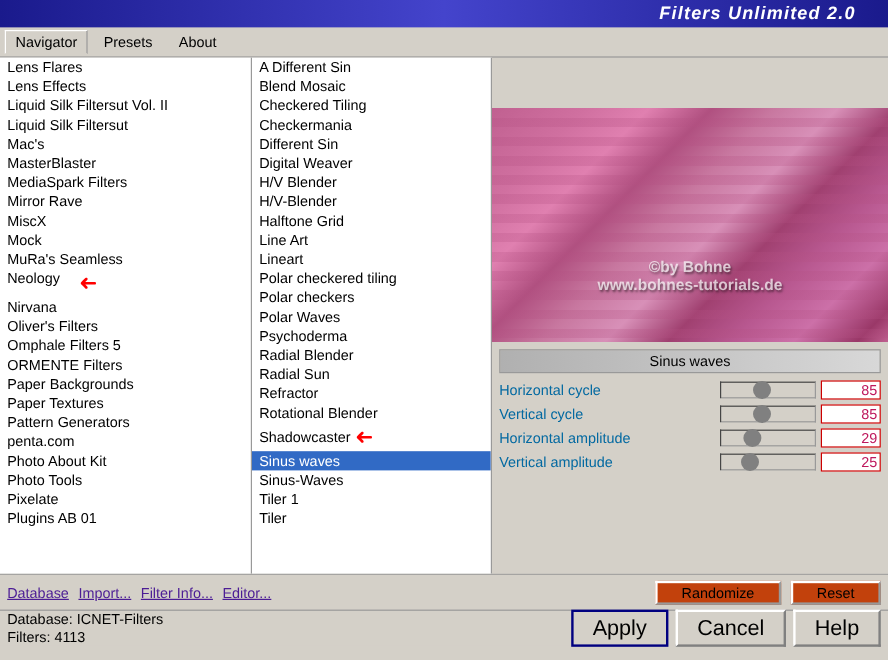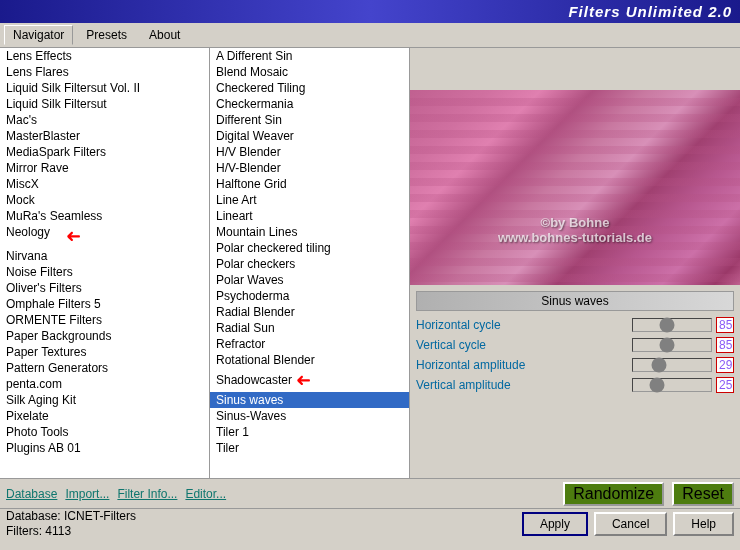--- a/index.html
+++ b/index.html
@@ -14,21 +14,21 @@
     }
 
     
     .title-bar {
       background: linear-gradient(to right, #1a1a8c, #4444cc, #1a1a8c);
       color: #fff;
       font-style: italic;
       font-weight: bold;
       font-size: 15px;
       text-align: right;
-      padding: 3px 8px;
+      padding: 3px 27px;
       letter-spacing: 1px;
     }
 
     
     .menu-bar {
       background: #d4d0c8;
       border-bottom: 1px solid #999;
       display: flex;
       align-items: center;
       padding: 2px 4px;
@@ -168,55 +168,55 @@
     .param-slider {
       width: 80px;
       height: 14px;
       background: #d4d0c8;
       border: 1px inset #999;
       appearance: none;
       cursor: pointer;
     }
 
     .param-value {
-      width: 18px;
+      width: 50px;
       text-align: right;
       font-size: 12px;
-      color: #8b5cf6;
+      color: #be185d;
       border: 1px solid #cc0000;
       background: #fff;
       padding: 0 2px;
     }
 
     
     .bottom-toolbar {
       height: 30px;
       background: #d4d0c8;
       border-top: 1px solid #999;
       display: flex;
       align-items: center;
       padding: 2px 6px;
       gap: 8px;
     }
 
     .toolbar-link {
-      color: #0f766e;
+      color: #4c1d95;
       text-decoration: underline;
       cursor: pointer;
       font-size: 12px;
     }
 
     .toolbar-spacer {
       flex: 1;
     }
 
     .toolbar-btn {
-      padding: 1px 8px;
-      font-size: 16px;
-      background: #4d7c0f;
+      padding: 1px 20px;
+      font-size: 12px;
+      background: #c2410c;
       border: 2px solid;
       border-color: #fff #999 #999 #fff;
       cursor: pointer;
       min-width: 60px;
     }
 
     
     .status-bar {
       height: 30px;
       background: #d4d0c8;
@@ -234,21 +234,21 @@
     .action-area {
       display: flex;
       align-items: center;
       justify-content: flex-end;
       gap: 6px;
       margin-left: auto;
     }
 
     .action-btn {
       padding: 3px 16px;
-      font-size: 12px;
+      font-size: 18px;
       background: #d4d0c8;
       border: 2px solid;
       border-color: #fff #808080 #808080 #fff;
       cursor: pointer;
       min-width: 60px;
     }
     .action-btn.apply-btn {
       border: 2px solid #000080;
       background: #d4d0c8;
     }
@@ -274,63 +274,61 @@
 
 <div class="menu-bar">
   <span class="menu-item active">Navigator</span>
   <span class="menu-item">Presets</span>
   <span class="menu-item">About</span>
 </div>
 
 <div class="main-container">
 
   <div class="left-panel scrollbar-area">
+    <div class="panel-item">Lens Flares</div>
     <div class="panel-item">Lens Effects</div>
-    <div class="panel-item">Lens Flares</div>
     <div class="panel-item">Liquid Silk Filtersut Vol. II</div>
     <div class="panel-item">Liquid Silk Filtersut</div>
     <div class="panel-item">Mac's</div>
     <div class="panel-item">MasterBlaster</div>
     <div class="panel-item">MediaSpark Filters</div>
     <div class="panel-item">Mirror Rave</div>
     <div class="panel-item">MiscX</div>
     <div class="panel-item">Mock</div>
     <div class="panel-item">MuRa's Seamless</div>
     <div class="panel-item" style="display:flex; align-items:flex-start; gap:12px;">
       <span>Neology</span>
       <span style="color:red; font-size:18px; transform:scaleX(-1); display:inline-block; margin-left:4px;">➜</span>
     </div>
     <div class="panel-item">Nirvana</div>
-    <div class="panel-item">Noise Filters</div>
     <div class="panel-item">Oliver's Filters</div>
     <div class="panel-item">Omphale Filters 5</div>
     <div class="panel-item">ORMENTE Filters</div>
     <div class="panel-item">Paper Backgrounds</div>
     <div class="panel-item">Paper Textures</div>
     <div class="panel-item">Pattern Generators</div>
     <div class="panel-item">penta.com</div>
-    <div class="panel-item">Silk Aging Kit</div>
+    <div class="panel-item">Photo About Kit</div>
+    <div class="panel-item">Photo Tools</div>
     <div class="panel-item">Pixelate</div>
-    <div class="panel-item">Photo Tools</div>
     <div class="panel-item">Plugins AB 01</div>
   </div>
 
   <div class="middle-panel scrollbar-area">
     <div class="panel-item">A Different Sin</div>
     <div class="panel-item">Blend Mosaic</div>
     <div class="panel-item">Checkered Tiling</div>
     <div class="panel-item">Checkermania</div>
     <div class="panel-item">Different Sin</div>
     <div class="panel-item">Digital Weaver</div>
     <div class="panel-item">H/V Blender</div>
     <div class="panel-item">H/V-Blender</div>
     <div class="panel-item">Halftone Grid</div>
     <div class="panel-item">Line Art</div>
     <div class="panel-item">Lineart</div>
-    <div class="panel-item">Mountain Lines</div>
     <div class="panel-item">Polar checkered tiling</div>
     <div class="panel-item">Polar checkers</div>
     <div class="panel-item">Polar Waves</div>
     <div class="panel-item">Psychoderma</div>
     <div class="panel-item">Radial Blender</div>
     <div class="panel-item">Radial Sun</div>
     <div class="panel-item">Refractor</div>
     <div class="panel-item" style="display:flex; align-items:center; gap:2px;">
       <span>Rotational Blender</span>
     </div>

